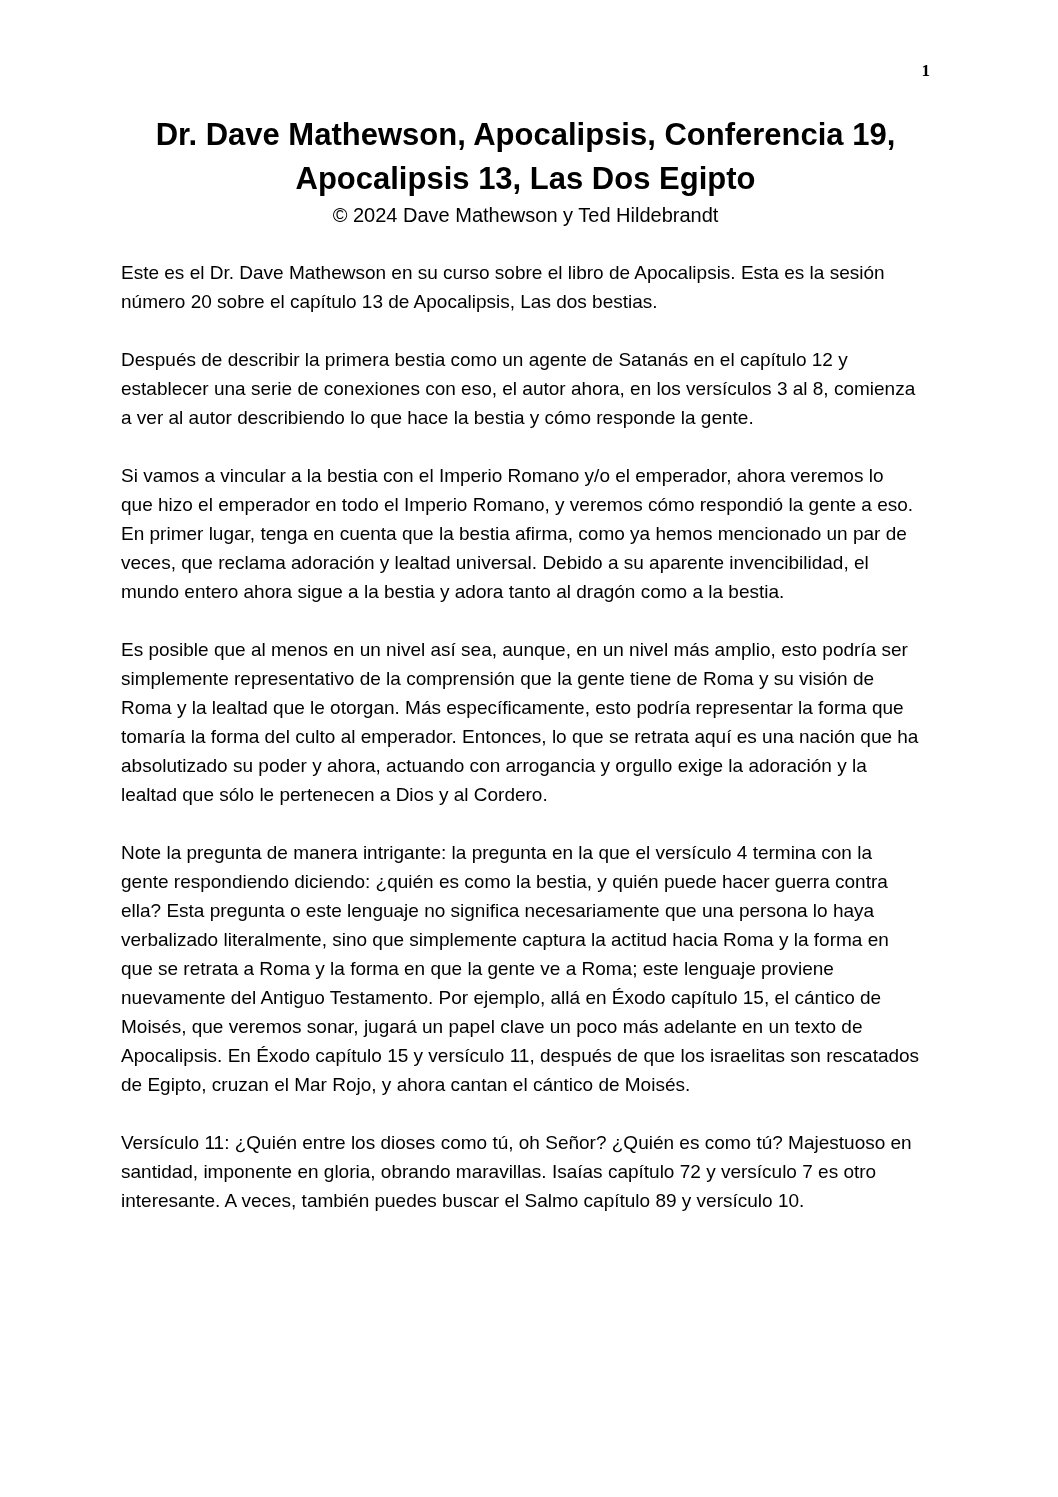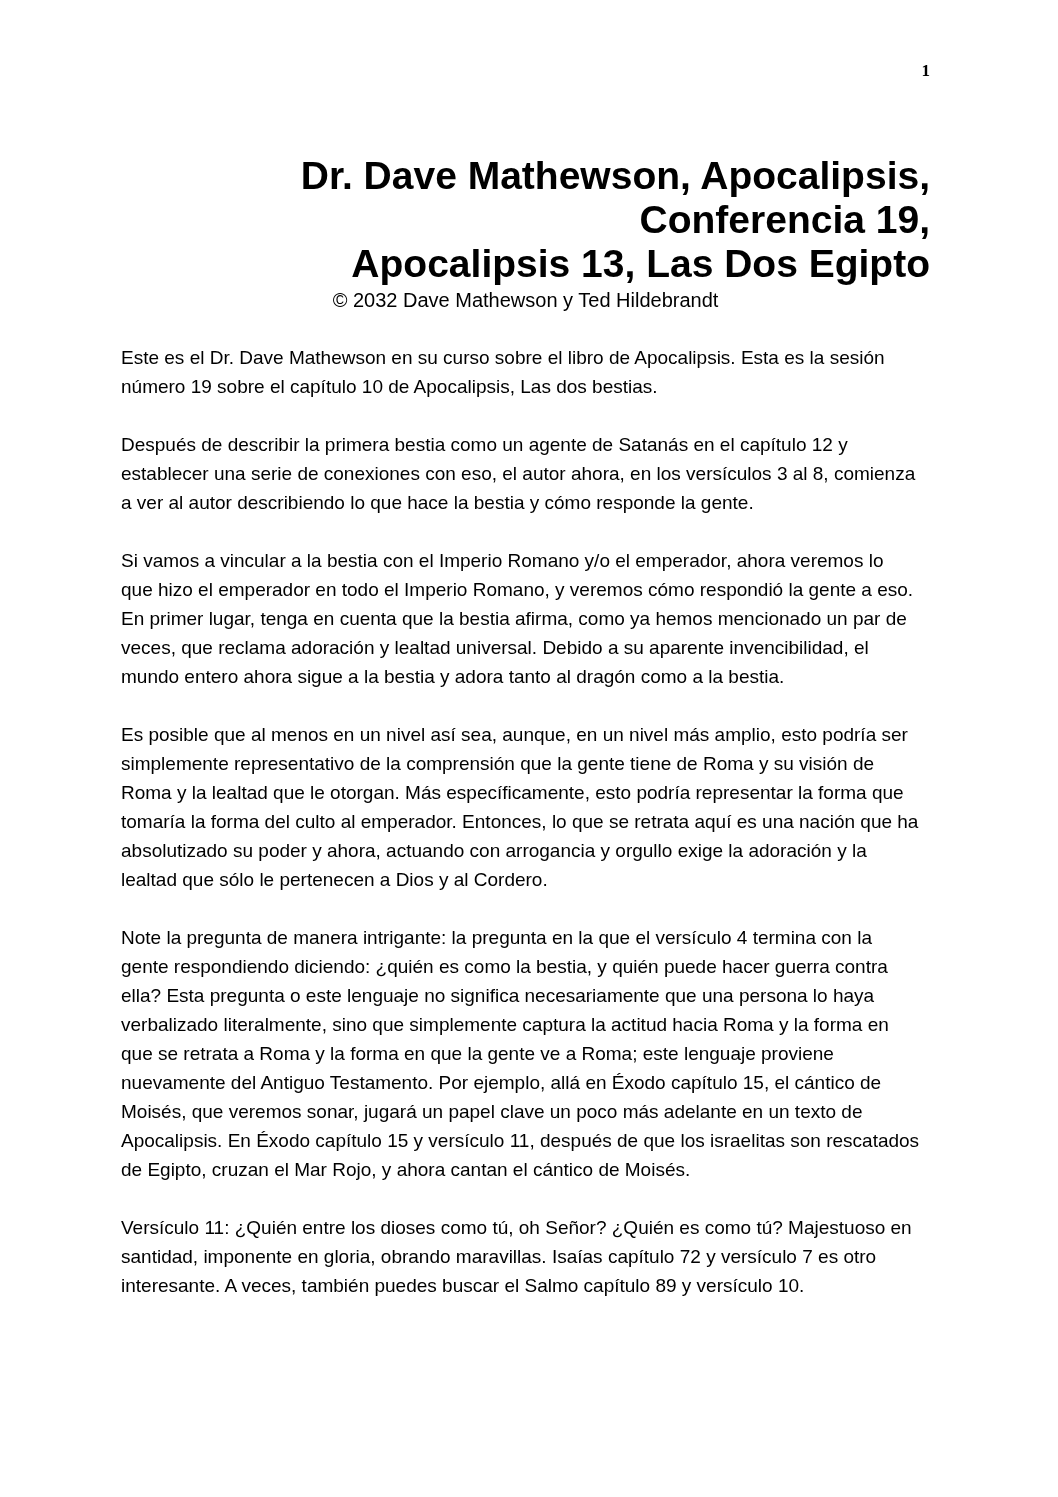--- a/index.html
+++ b/index.html
@@ -23,24 +23,24 @@
     padding: 60px 128px 0 121px;
   }
   .page-number {
     text-align: right;
     font-size: 17px;
     line-height: 22px;
     font-weight: bold;
     font-family: "Liberation Serif", serif;
   }
   .doc-title {
-    margin-top: 72px;
-    text-align: right;
+    margin-top: 31px;
+    text-align: center;
     font-weight: bold;
-    font-size: 39px;
+    font-size: 31px;
     line-height: 44px;
   }
   .doc-copyright {
     text-align: center;
     font-size: 20px;
     line-height: 26px;
     margin-top: 1px;
   }
   .doc-body {
     margin-top: 30px;
@@ -58,24 +58,24 @@
 
 <div class="page">
 
   <div class="page-number">1</div>
 
   <div class="doc-title">
     <div>Dr. Dave Mathewson, Apocalipsis, Conferencia 19,</div>
     <div>Apocalipsis 13, Las Dos Egipto</div>
   </div>
 
-  <div class="doc-copyright">© 2032 Dave Mathewson y Ted Hildebrandt</div>
+  <div class="doc-copyright">© 2024 Dave Mathewson y Ted Hildebrandt</div>
 
   <div class="doc-body">
-    <p>Este es el Dr. Dave Mathewson en su curso sobre el libro de Apocalipsis. Esta es la sesión número 19 sobre el capítulo 10 de Apocalipsis, Las dos bestias.</p>
+    <p>Este es el Dr. Dave Mathewson en su curso sobre el libro de Apocalipsis. Esta es la sesión número 20 sobre el capítulo 13 de Apocalipsis, Las dos bestias.</p>
     <p>Después de describir la primera bestia como un agente de Satanás en el capítulo 12 y establecer una serie de conexiones con eso, el autor ahora, en los versículos 3 al 8, comienza a ver al autor describiendo lo que hace la bestia y cómo responde la gente.</p>
     <p>Si vamos a vincular a la bestia con el Imperio Romano y/o el emperador, ahora veremos lo que hizo el emperador en todo el Imperio Romano, y veremos cómo respondió la gente a eso. En primer lugar, tenga en cuenta que la bestia afirma, como ya hemos mencionado un par de veces, que reclama adoración y lealtad universal. Debido a su aparente invencibilidad, el mundo entero ahora sigue a la bestia y adora tanto al dragón como a la bestia.</p>
     <p>Es posible que al menos en un nivel así sea, aunque, en un nivel más amplio, esto podría ser simplemente representativo de la comprensión que la gente tiene de Roma y su visión de Roma y la lealtad que le otorgan. Más específicamente, esto podría representar la forma que tomaría la forma del culto al emperador. Entonces, lo que se retrata aquí es una nación que ha absolutizado su poder y ahora, actuando con arrogancia y orgullo exige la adoración y la lealtad que sólo le pertenecen a Dios y al Cordero.</p>
     <p>Note la pregunta de manera intrigante: la pregunta en la que el versículo 4 termina con la gente respondiendo diciendo: ¿quién es como la bestia, y quién puede hacer guerra contra ella? Esta pregunta o este lenguaje no significa necesariamente que una persona lo haya verbalizado literalmente, sino que simplemente captura la actitud hacia Roma y la forma en que se retrata a Roma y la forma en que la gente ve a Roma; este lenguaje proviene nuevamente del Antiguo Testamento. Por ejemplo, allá en Éxodo capítulo 15, el cántico de Moisés, que veremos sonar, jugará un papel clave un poco más adelante en un texto de Apocalipsis. En Éxodo capítulo 15 y versículo 11, después de que los israelitas son rescatados de Egipto, cruzan el Mar Rojo, y ahora cantan el cántico de Moisés.</p>
     <p>Versículo 11: ¿Quién entre los dioses como tú, oh Señor? ¿Quién es como tú? Majestuoso en santidad, imponente en gloria, obrando maravillas. Isaías capítulo 72 y versículo 7 es otro interesante. A veces, también puedes buscar el Salmo capítulo 89 y versículo 10.</p>
   </div>
 
 </div>
 
 </body></html>

